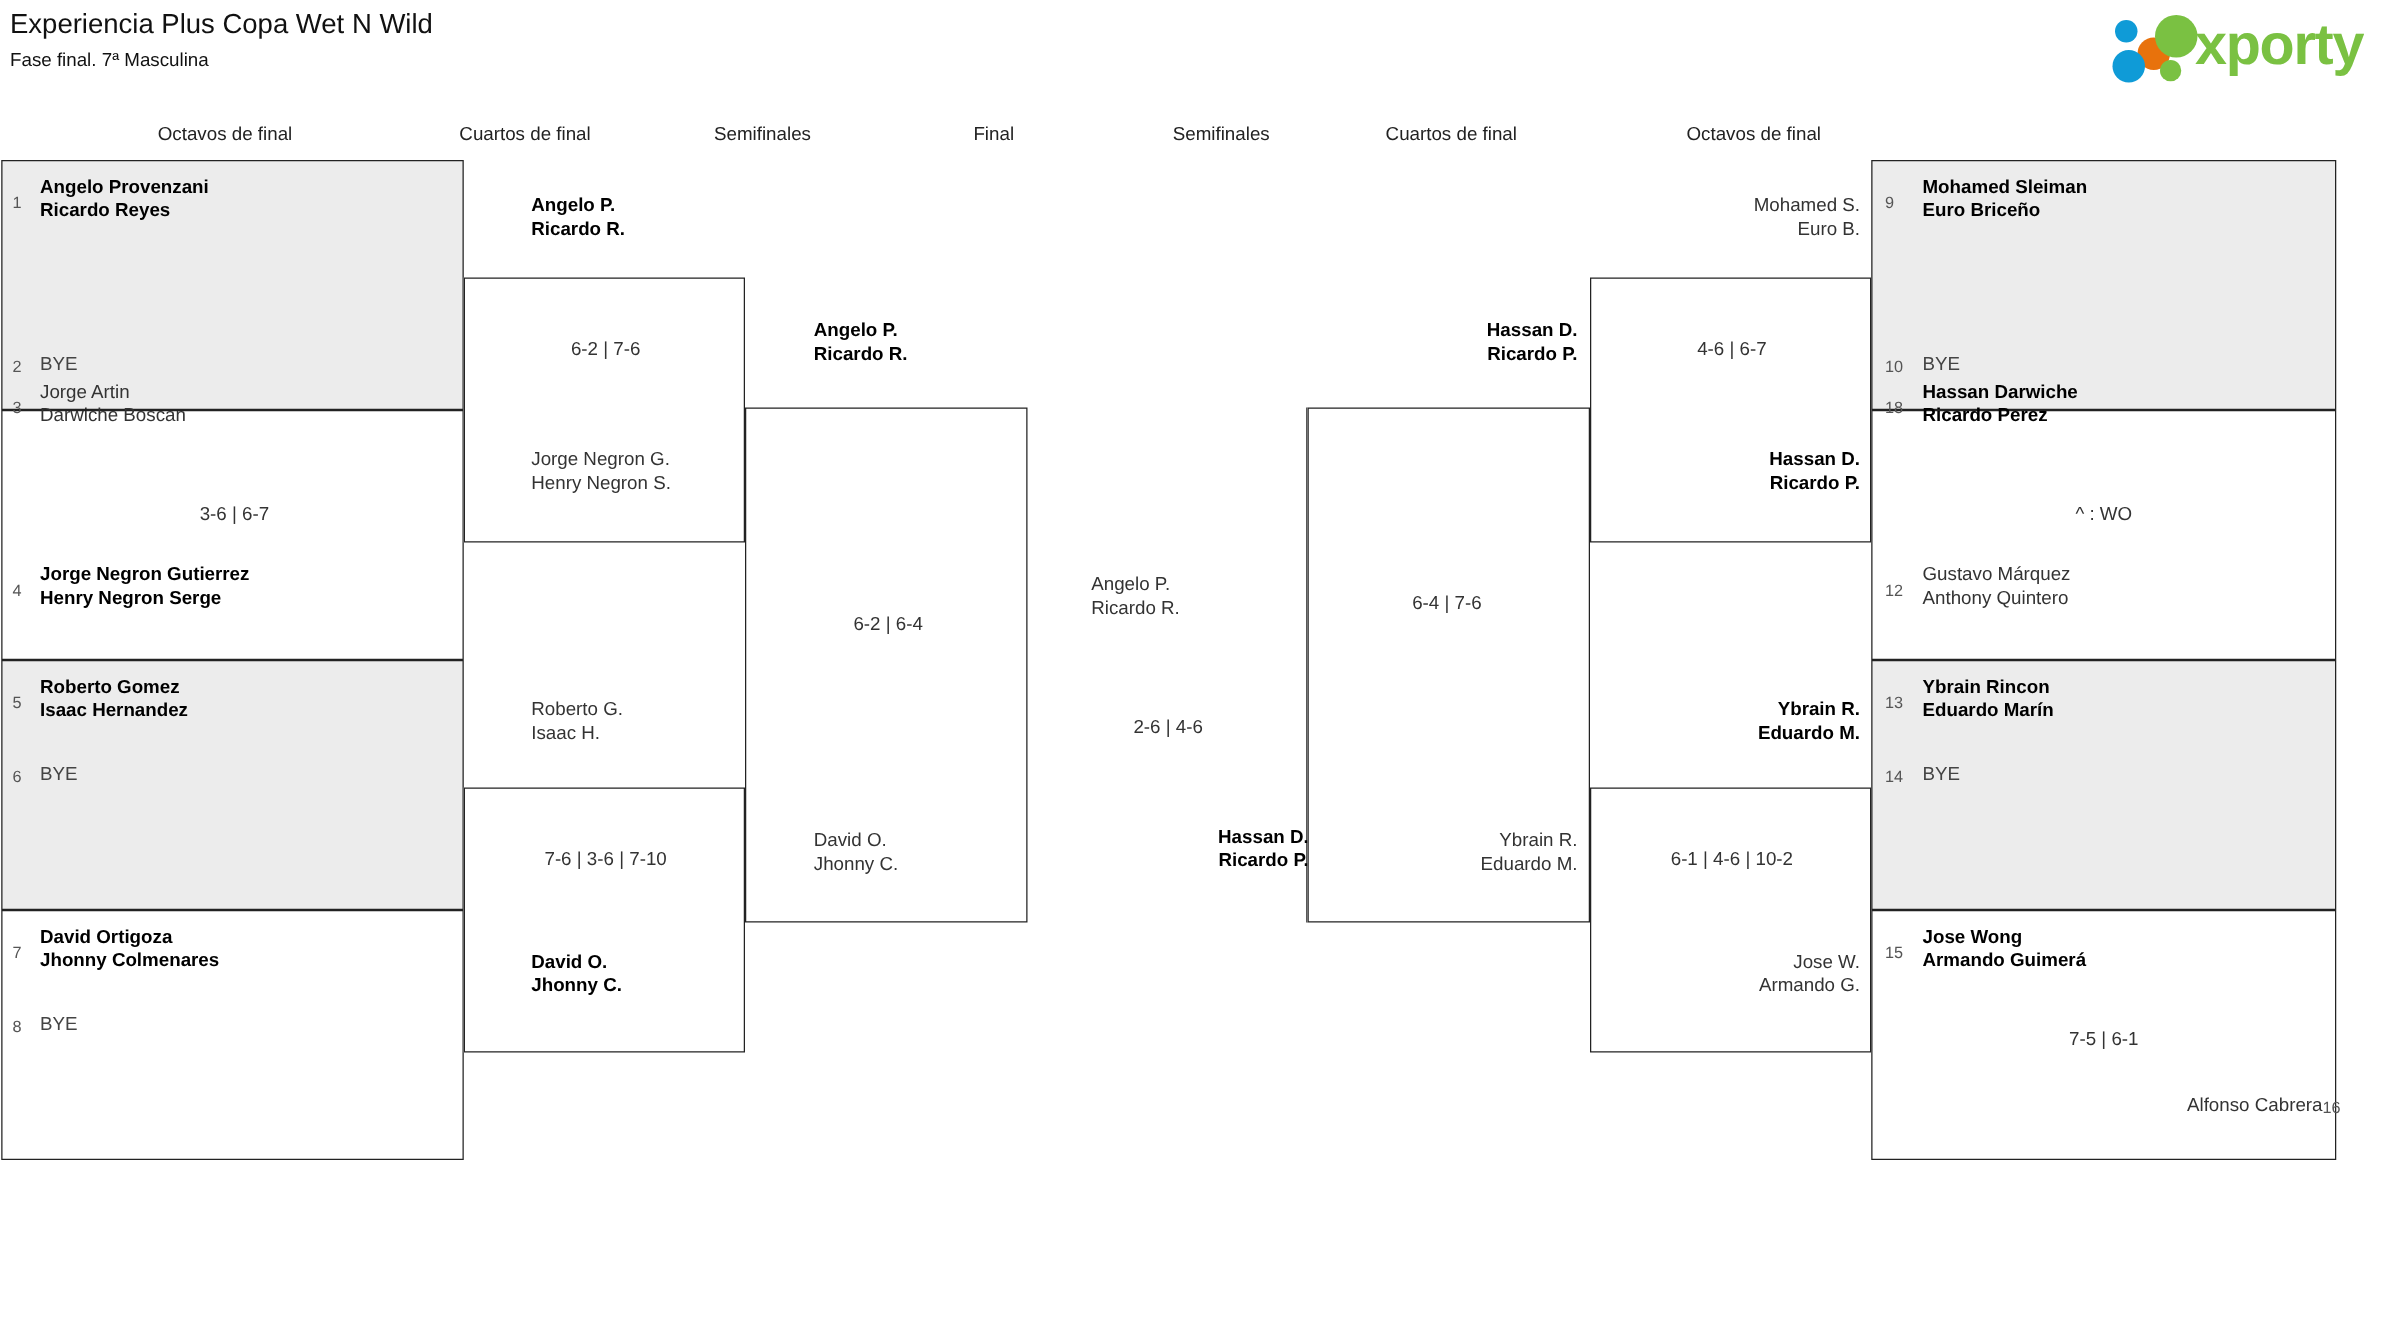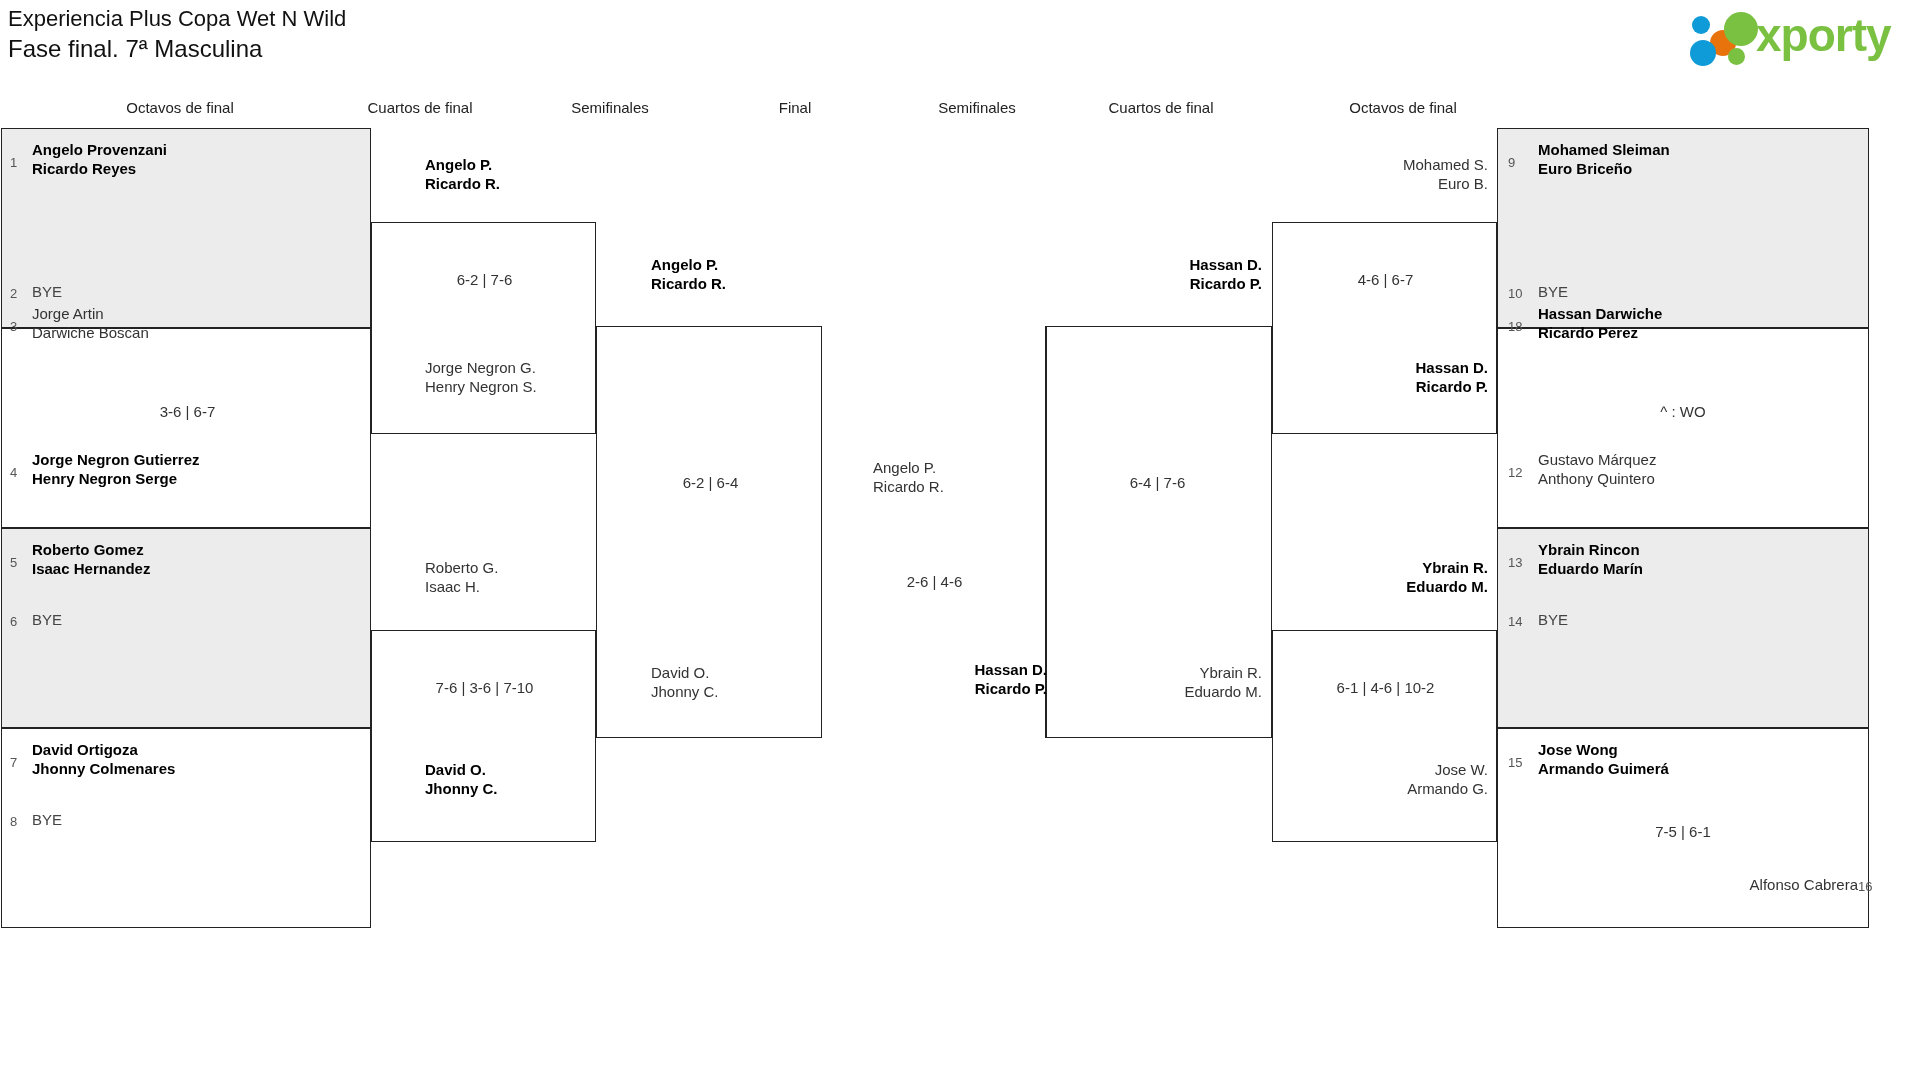--- a/index.html
+++ b/index.html
@@ -14,21 +14,21 @@
   #bracket-root { position: relative; width: 1920px; height: 1067px; }
 
   
   .page-title {
     position: absolute; left: 8px; top: 4px;
     font-size: 22px; line-height: 30px; font-weight: 400; color: #111;
     white-space: nowrap;
   }
   .page-subtitle {
     position: absolute; left: 8px; top: 34px;
-    font-size: 24px; line-height: 30px; font-weight: 400; color: #111;
+    font-size: 15px; line-height: 30px; font-weight: 400; color: #111;
     white-space: nowrap;
   }
   
   .logo { position: absolute; right: 10px; top: 6px; width: 220px; height: 58px; }
   .logo-dots { position: absolute; left: 0; top: 4px; width: 70px; height: 54px; }
   .dot { position: absolute; border-radius: 50%; }
   .dot.blue-sm  { width: 18px; height: 18px; background: #0f9bd7; left: 2px;  top: 6px; }
   .dot.orange   { width: 26px; height: 26px; background: #e8720c; left: 20px; top: 20px; }
   .dot.green-lg { width: 34px; height: 34px; background: #7ac142; left: 34px; top: 2px; }
   .dot.blue-lg  { width: 26px; height: 26px; background: #0f9bd7; left: 0px;  top: 30px; }
@@ -200,21 +200,21 @@
       </span>
   </div>
 
   <div class="box" style="left:596px; top:326px; width:226px; height:412px;"></div>
   <div class="entrant left-al win" style="left:608px; top:255px; width:210px; height:44px;">
     <span class="names">
         <span class="nm">Angelo P.</span>
     <span class="nm">Ricardo R.</span>
       </span>
   </div>
-  <div class="score" style="left:608px; top:473px; width:205px;">6-2 | 6-4</div>
+  <div class="score" style="left:608px; top:490px; width:205px;">6-2 | 6-4</div>
   <div class="entrant left-al lose" style="left:608px; top:663px; width:210px; height:44px;">
     <span class="names">
         <span class="nm">David O.</span>
     <span class="nm">Jhonny C.</span>
       </span>
   </div>
 
   <div class="box" style="left:1045px; top:326px; width:0px; height:412px; border-right:none; border-top:none; border-bottom:none;"></div>
   <div class="entrant left-al lose" style="left:830px; top:458px; width:220px; height:44px;">
     <span class="names">

